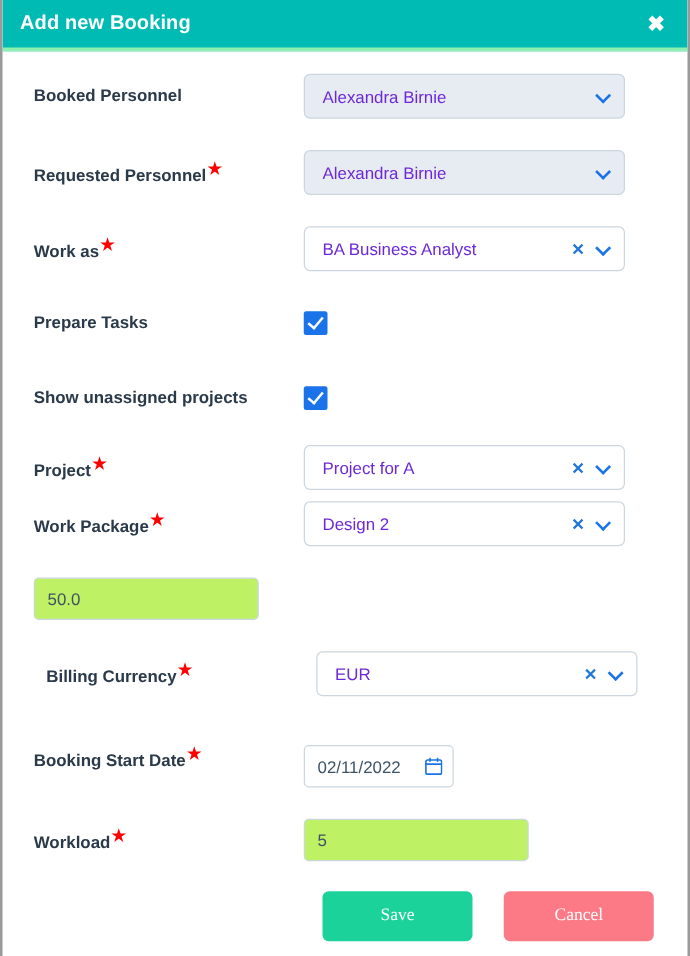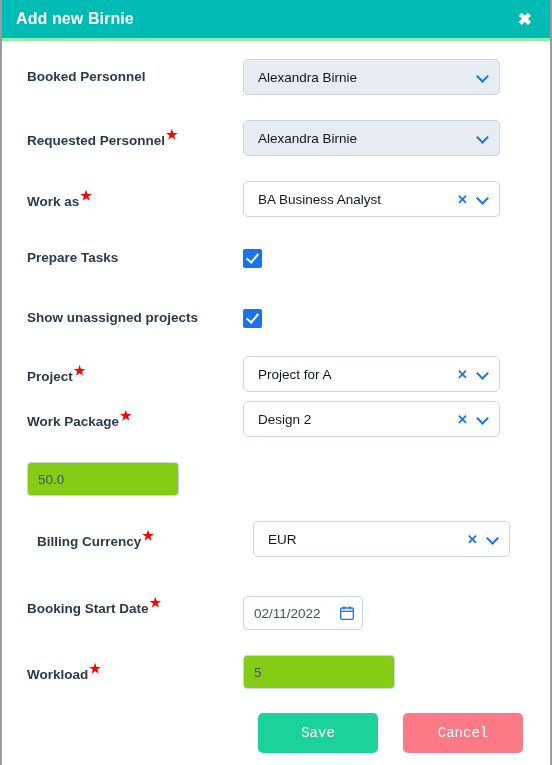--- a/index.html
+++ b/index.html
@@ -107,21 +107,21 @@
     align-items: center;
     padding: 0 8px 0 14px;
     cursor: pointer;
   }
   .select-box.disabled {
     background: #e6ecf1;
     border-color: #ccd6e0;
   }
   .select-value {
     flex: 1 1 auto;
-    color: #0f172a;
+    color: #6d28d9;
     font-size: 13.5px;
     white-space: nowrap;
     overflow: hidden;
   }
   .clear-x {
     color: #2176d9;
     font-size: 13px;
     font-weight: bold;
     margin-right: 9px;
     line-height: 1;
@@ -144,24 +144,24 @@
     height: 7px;
     border-right: 2.2px solid #1a73e8;
     border-bottom: 2.2px solid #1a73e8;
     transform: rotate(45deg);
   }
 
   
   .text-input {
     box-sizing: border-box;
     height: 34px;
-    width: 152px;
+    width: 180px;
     border: 1px solid #ccd6e0;
     border-radius: 4px;
-    background: #84cc16;
+    background: #bef264;
     color: #3f5365;
     font-size: 13.5px;
     font-family: "Liberation Sans", sans-serif;
     padding: 0 10px;
     outline: none;
   }
 
   
   .date-box {
     box-sizing: border-box;
@@ -224,33 +224,33 @@
     padding-right: 27px;
     box-sizing: border-box;
   }
   .btn {
     width: 120px;
     height: 40px;
     border: none;
     border-radius: 5px;
     color: #ffffff;
     font-size: 14px;
-    font-family: Liberation Mono, monospace;
+    font-family: Liberation Serif, serif;
     cursor: pointer;
   }
   .btn-save { background: #1bd39a; margin-right: 25px; }
   .btn-cancel { background: #fc7a86; }
 </style>
 </head>
 <body>
 
 <div class="modal">
 
   <div class="modal-header">
-    <div class="modal-title">Add new Birnie</div>
+    <div class="modal-title">Add new Booking</div>
     <div class="close-btn">✖</div>
   </div>
 
   <div class="modal-body">
 
     <div class="form-row" style="margin-top:18px;">
       <div class="field-label"><span>Booked Personnel</span></div>
       <div class="field-control">
         <div class="select-box disabled">
           <span class="select-value">Alexandra Birnie</span>

